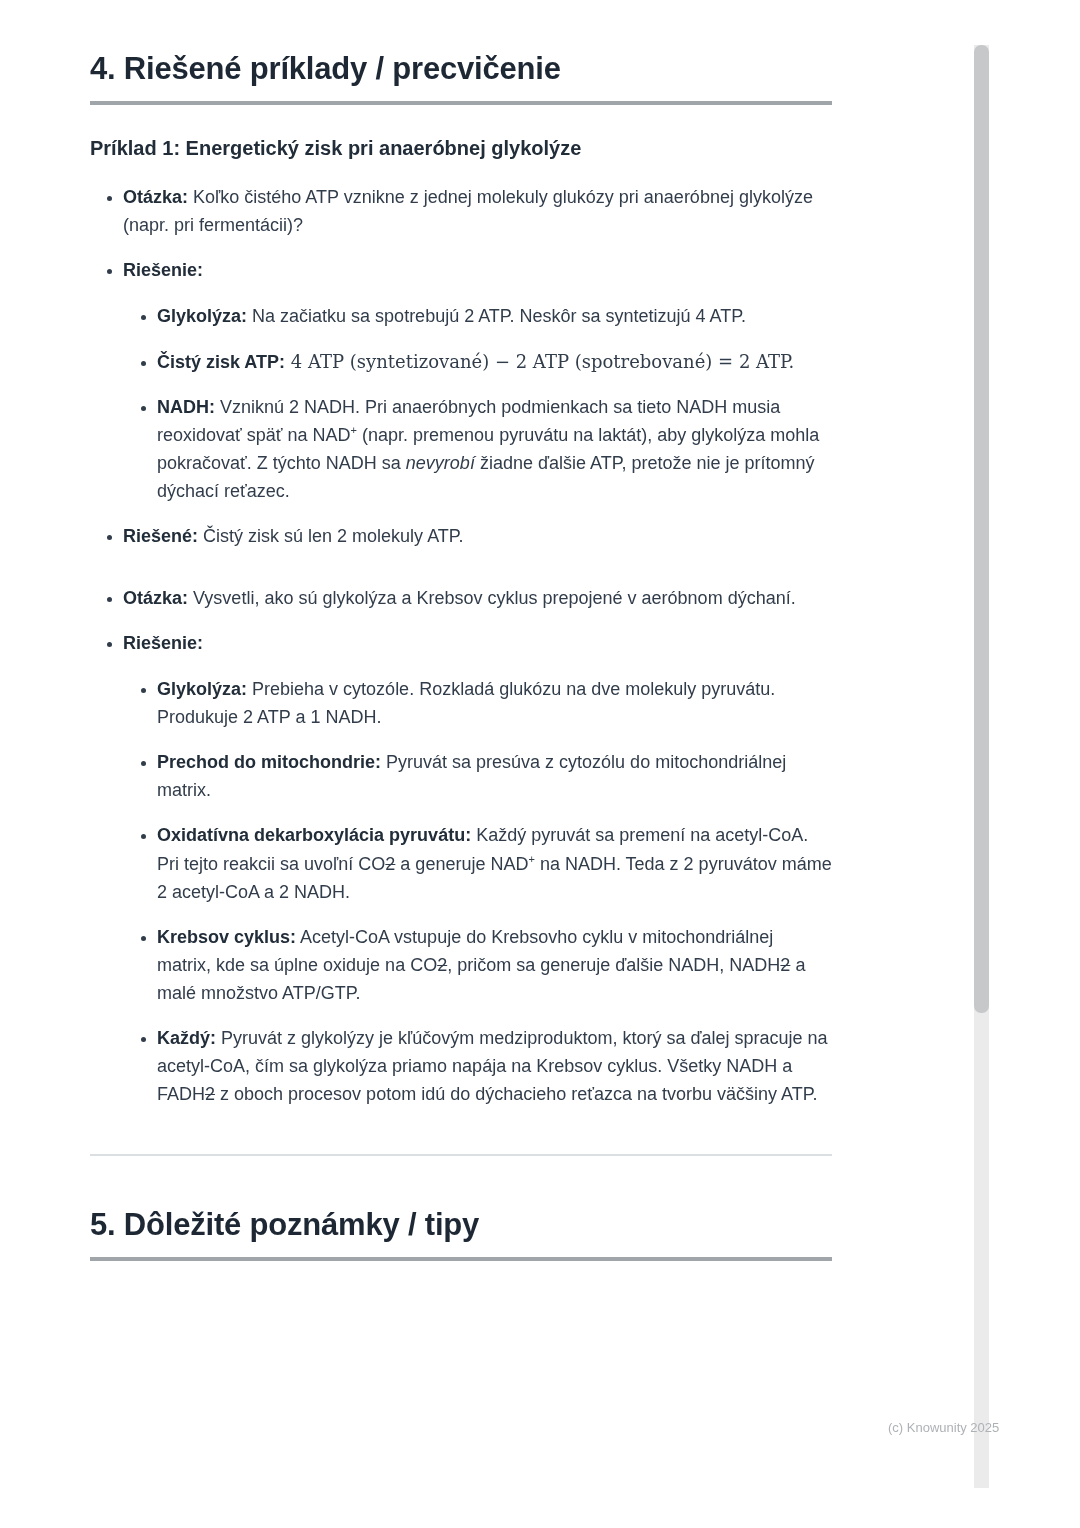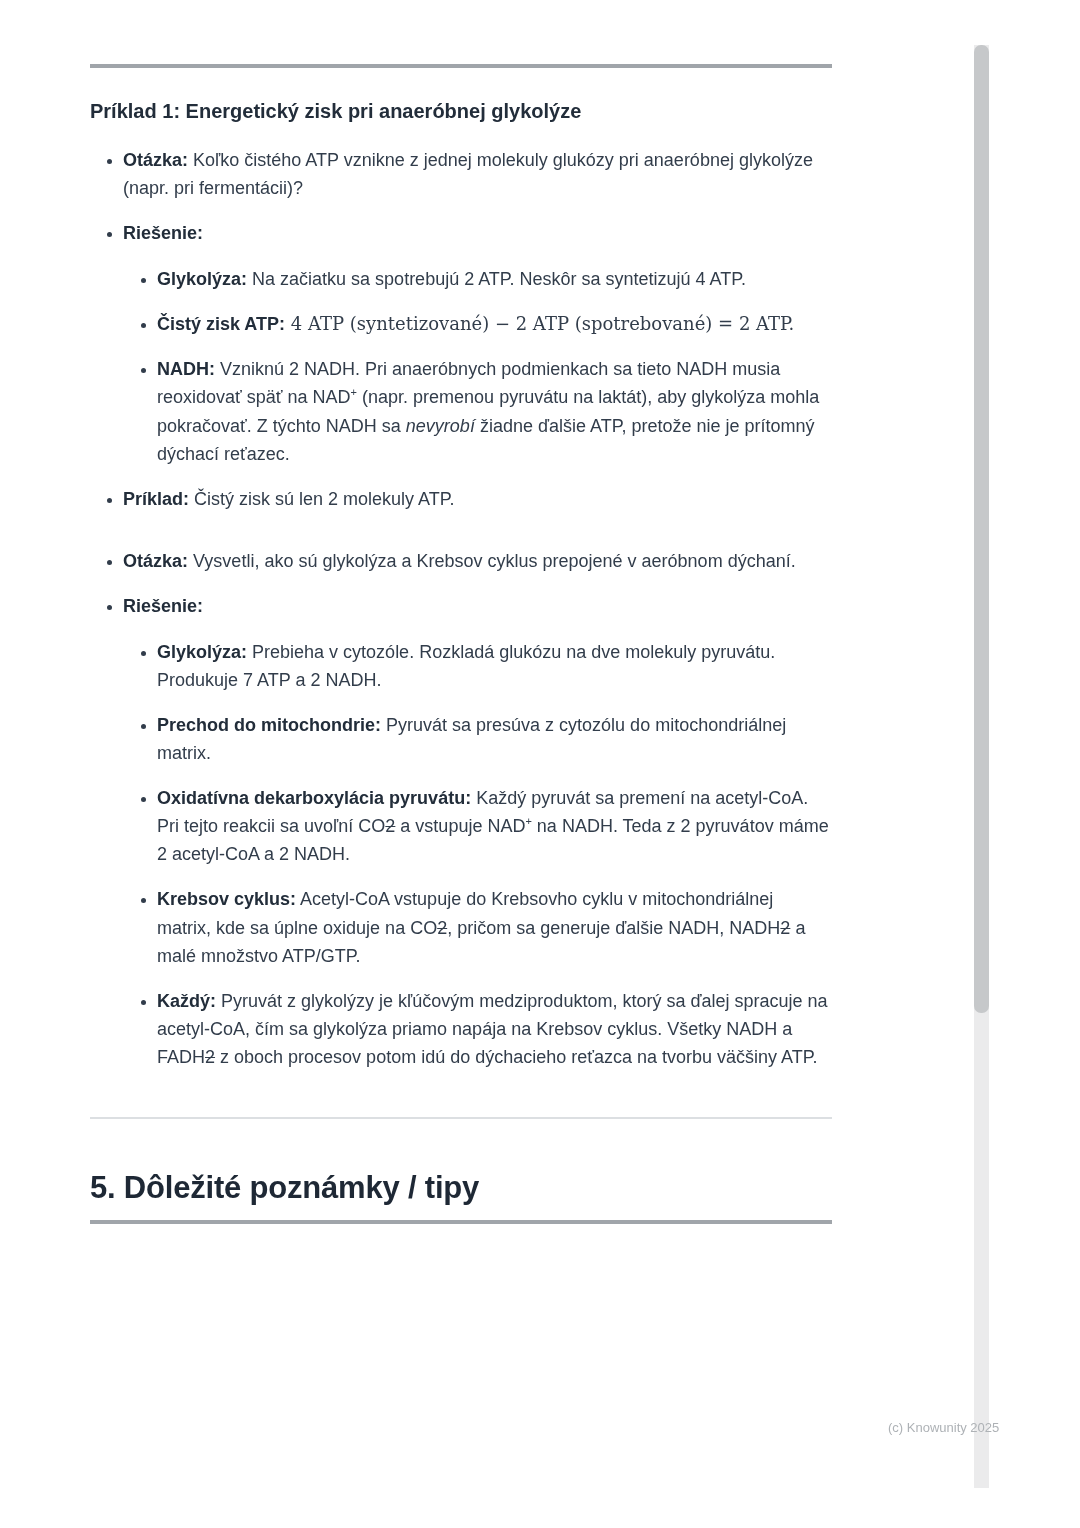--- a/index.html
+++ b/index.html
@@ -126,39 +126,40 @@
     border-radius: 7px;
   }
 </style>
 </head>
 <body>
 
 <div class="page">
 
   <div class="content">
 
+    <h1 class="doc-heading">4. Riešené príklady / precvičenie</h1>
     <hr class="rule-thick">
 
     <div class="example-title">Príklad 1: Energetický zisk pri anaeróbnej glykolýze</div>
     <ul class="bullet-list">
         <li><strong class="seg-bold">Otázka:</strong><span> Koľko čistého ATP vznikne z jednej molekuly glukózy pri anaeróbnej glykolýze (napr. pri fermentácii)?</span></li>
         <li><strong class="seg-bold">Riešenie:</strong><ul class="bullet-list nested">
             <li><strong class="seg-bold">Glykolýza:</strong><span> Na začiatku sa spotrebujú 2 ATP. Neskôr sa syntetizujú 4 ATP.</span></li>
             <li><strong class="seg-bold">Čistý zisk ATP:</strong><span class="seg-serif"> 4 ATP (syntetizované) − 2 ATP (spotrebované) = 2 ATP.</span></li>
             <li><strong class="seg-bold">NADH:</strong><span> Vzniknú 2 NADH. Pri anaeróbnych podmienkach sa tieto NADH musia reoxidovať späť na NAD</span><sup class="seg-sup">+</sup><span> (napr. premenou pyruvátu na laktát), aby glykolýza mohla pokračovať. Z týchto NADH sa </span><em class="seg-italic">nevyrobí</em><span> žiadne ďalšie ATP, pretože nie je prítomný dýchací reťazec.</span></li>
           </ul></li>
-        <li><strong class="seg-bold">Príklad:</strong><span> Čistý zisk sú len 2 molekuly ATP.</span></li>
+        <li><strong class="seg-bold">Riešené:</strong><span> Čistý zisk sú len 2 molekuly ATP.</span></li>
       </ul>
 
     <ul class="bullet-list">
         <li><strong class="seg-bold">Otázka:</strong><span> Vysvetli, ako sú glykolýza a Krebsov cyklus prepojené v aeróbnom dýchaní.</span></li>
         <li><strong class="seg-bold">Riešenie:</strong><ul class="bullet-list nested">
-            <li><strong class="seg-bold">Glykolýza:</strong><span> Prebieha v cytozóle. Rozkladá glukózu na dve molekuly pyruvátu. Produkuje 7 ATP a 2 NADH.</span></li>
+            <li><strong class="seg-bold">Glykolýza:</strong><span> Prebieha v cytozóle. Rozkladá glukózu na dve molekuly pyruvátu. Produkuje 2 ATP a 1 NADH.</span></li>
             <li><strong class="seg-bold">Prechod do mitochondrie:</strong><span> Pyruvát sa presúva z cytozólu do mitochondriálnej matrix.</span></li>
-            <li><strong class="seg-bold">Oxidatívna dekarboxylácia pyruvátu:</strong><span> Každý pyruvát sa premení na acetyl-CoA. Pri tejto reakcii sa uvoľní CO</span><span class="seg-del">2</span><span> a vstupuje NAD</span><sup class="seg-sup">+</sup><span> na NADH. Teda z 2 pyruvátov máme 2 acetyl-CoA a 2 NADH.</span></li>
+            <li><strong class="seg-bold">Oxidatívna dekarboxylácia pyruvátu:</strong><span> Každý pyruvát sa premení na acetyl-CoA. Pri tejto reakcii sa uvoľní CO</span><span class="seg-del">2</span><span> a generuje NAD</span><sup class="seg-sup">+</sup><span> na NADH. Teda z 2 pyruvátov máme 2 acetyl-CoA a 2 NADH.</span></li>
             <li><strong class="seg-bold">Krebsov cyklus:</strong><span> Acetyl-CoA vstupuje do Krebsovho cyklu v mitochondriálnej matrix, kde sa úplne oxiduje na CO</span><span class="seg-del">2</span><span>, pričom sa generuje ďalšie NADH, NADH</span><span class="seg-del">2</span><span> a malé množstvo ATP/GTP.</span></li>
             <li><strong class="seg-bold">Každý:</strong><span> Pyruvát z glykolýzy je kľúčovým medziproduktom, ktorý sa ďalej spracuje na acetyl-CoA, čím sa glykolýza priamo napája na Krebsov cyklus. Všetky NADH a FADH</span><span class="seg-del">2</span><span> z oboch procesov potom idú do dýchacieho reťazca na tvorbu väčšiny ATP.</span></li>
           </ul></li>
       </ul>
 
     <hr class="divider-light">
 
     <h1 class="doc-heading-2">5. Dôležité poznámky / tipy</h1>
     <hr class="rule-thick">
 

